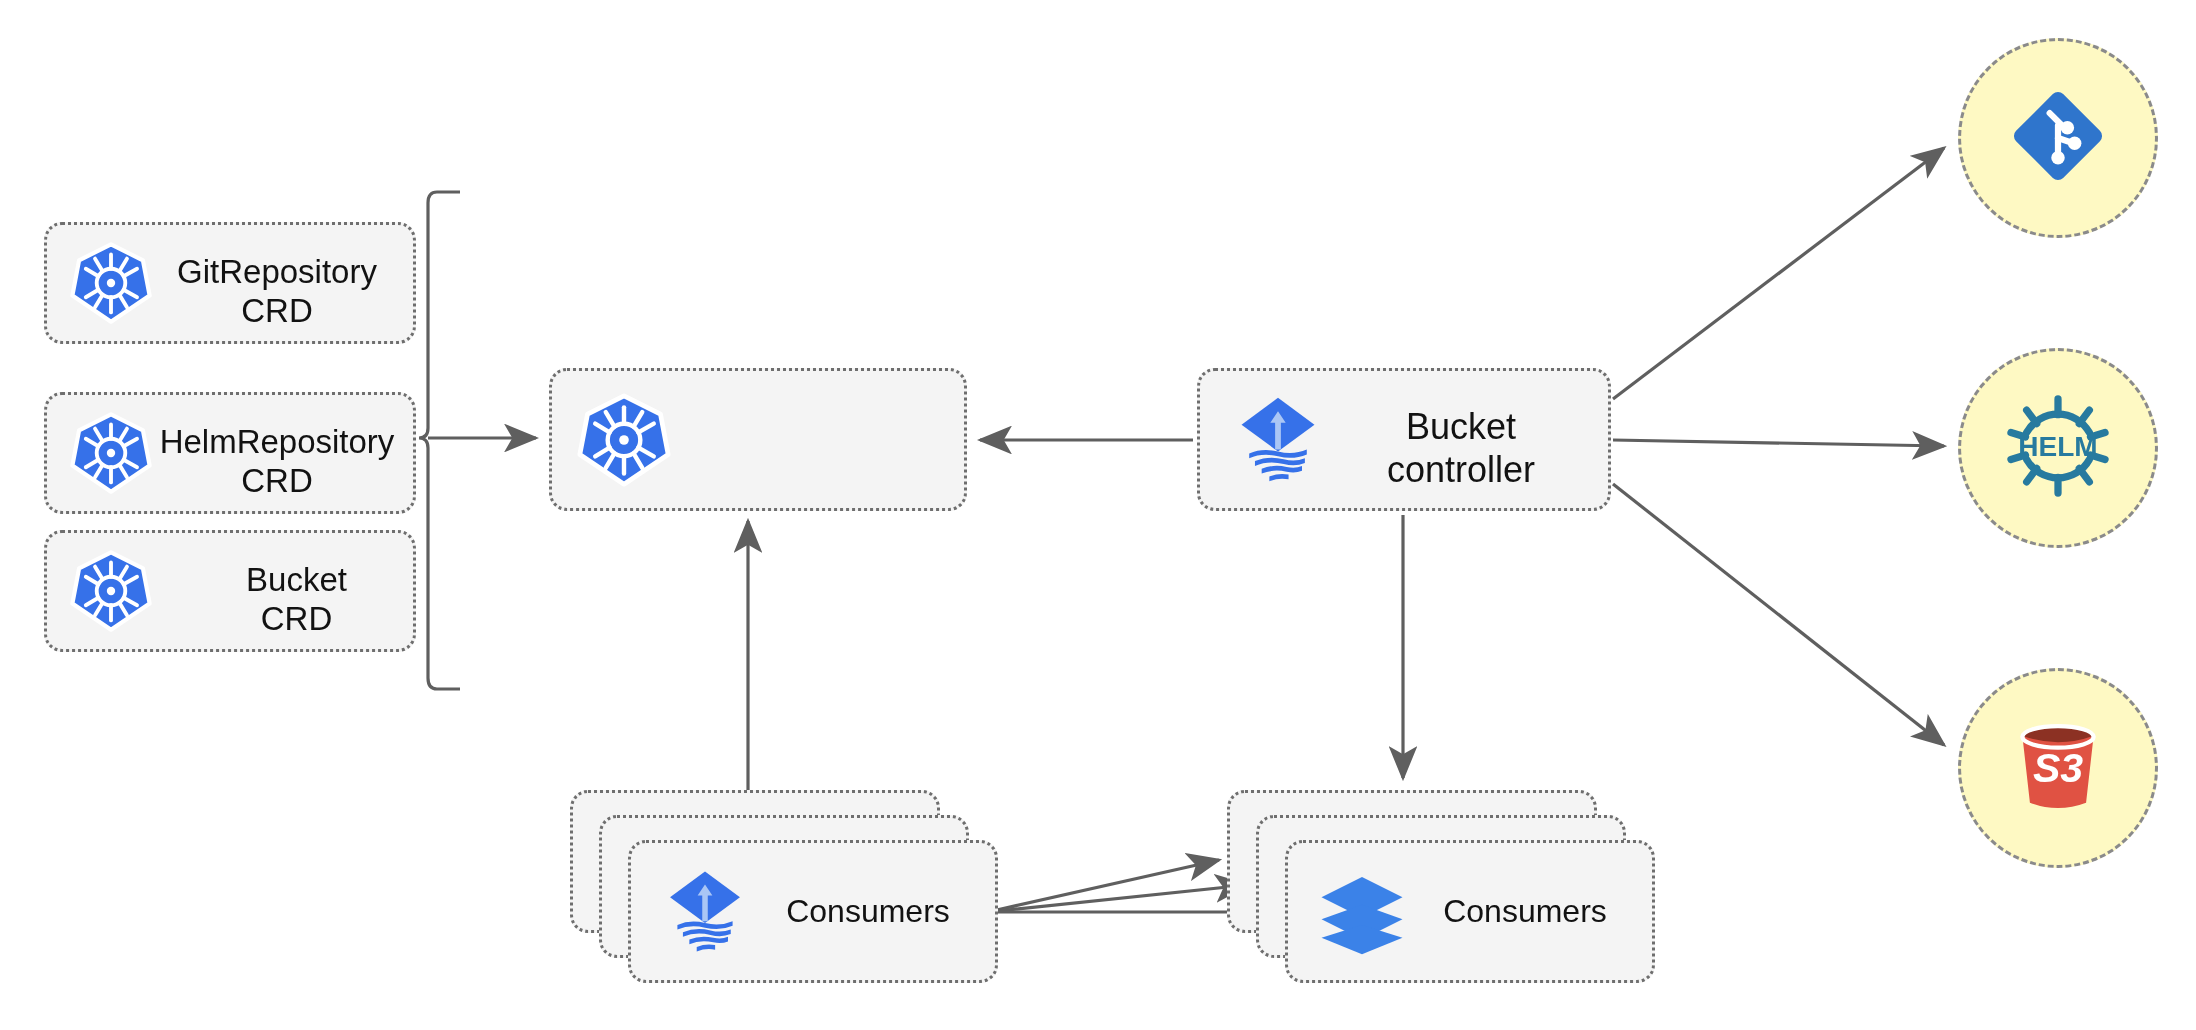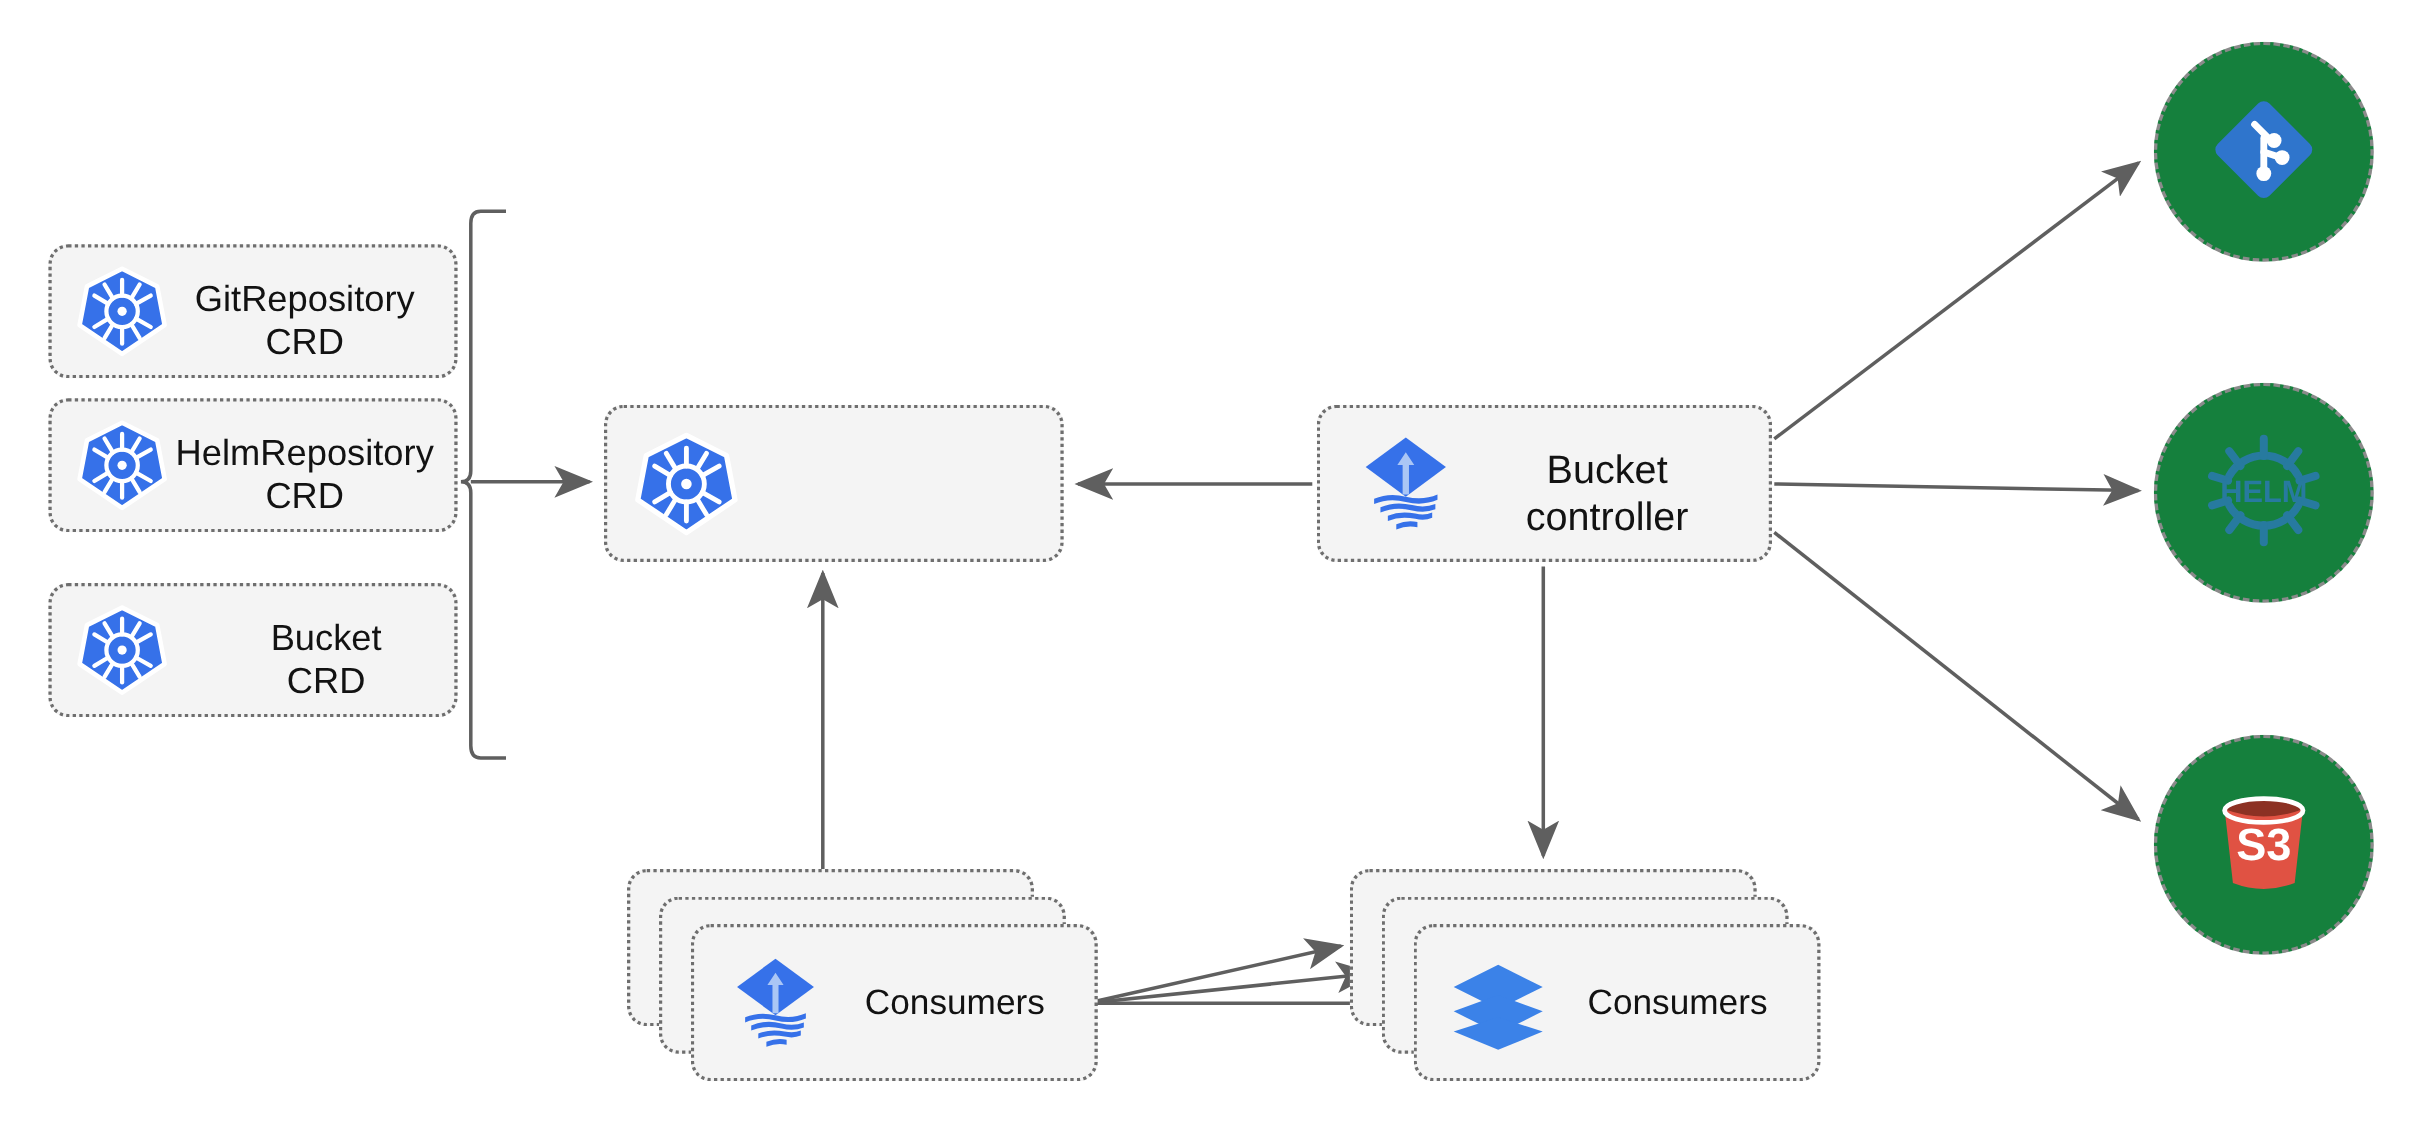--- a/index.html
+++ b/index.html
@@ -58,21 +58,21 @@
   .crd {
     width: 372px;
     height: 122px;
     left: 44px;
     padding-left: 22px;
   }
   .crd .icon-wrap { width: 84px; height: 84px; }
   .crd .label { font-size: 33px; }
 
   #node-gitrepo-crd  { top: 222px; }
-  #node-helmrepo-crd { top: 362px; }
+  #node-helmrepo-crd { top: 392px; }
   #node-bucket-crd   { top: 530px; gap: 39px; }
 
   
   #node-k8s-api {
     left: 549px;
     top: 368px;
     width: 418px;
     height: 143px;
     padding-left: 24px;
   }
@@ -124,29 +124,29 @@
   #node-consumers { left: 570px; top: 790px; }
   #node-artifacts { left: 1227px; top: 790px; }
 
   
   .ext {
     position: absolute;
     box-sizing: border-box;
     width: 200px;
     height: 200px;
     border-radius: 50%;
-    background: #15803d;
+    background: #fef9c3;
     border: 3px dashed #8a8a8a;
     display: flex;
     align-items: center;
     justify-content: center;
   }
   #node-git-ext  { left: 1958px; top: 38px;  }
   #node-helm-ext { left: 1958px; top: 348px; }
-  #node-s3-ext   { left: 1958px; top: 668px; }
+  #node-s3-ext   { left: 1958px; top: 668px; font-style: italic; }
 </style>
 </head>
 <body>
 
 <div id="canvas">
 
   <svg id="edges" viewBox="0 0 2196 1030" width="2196" height="1030">
     <defs>
       <marker id="arrowhead" markerWidth="11" markerHeight="9" refX="10" refY="4.5" orient="auto" markerUnits="strokeWidth">
         <path d="M0,0 L11,4.5 L0,9 L2.6,4.5 Z" fill="#5f5f5f"></path>

